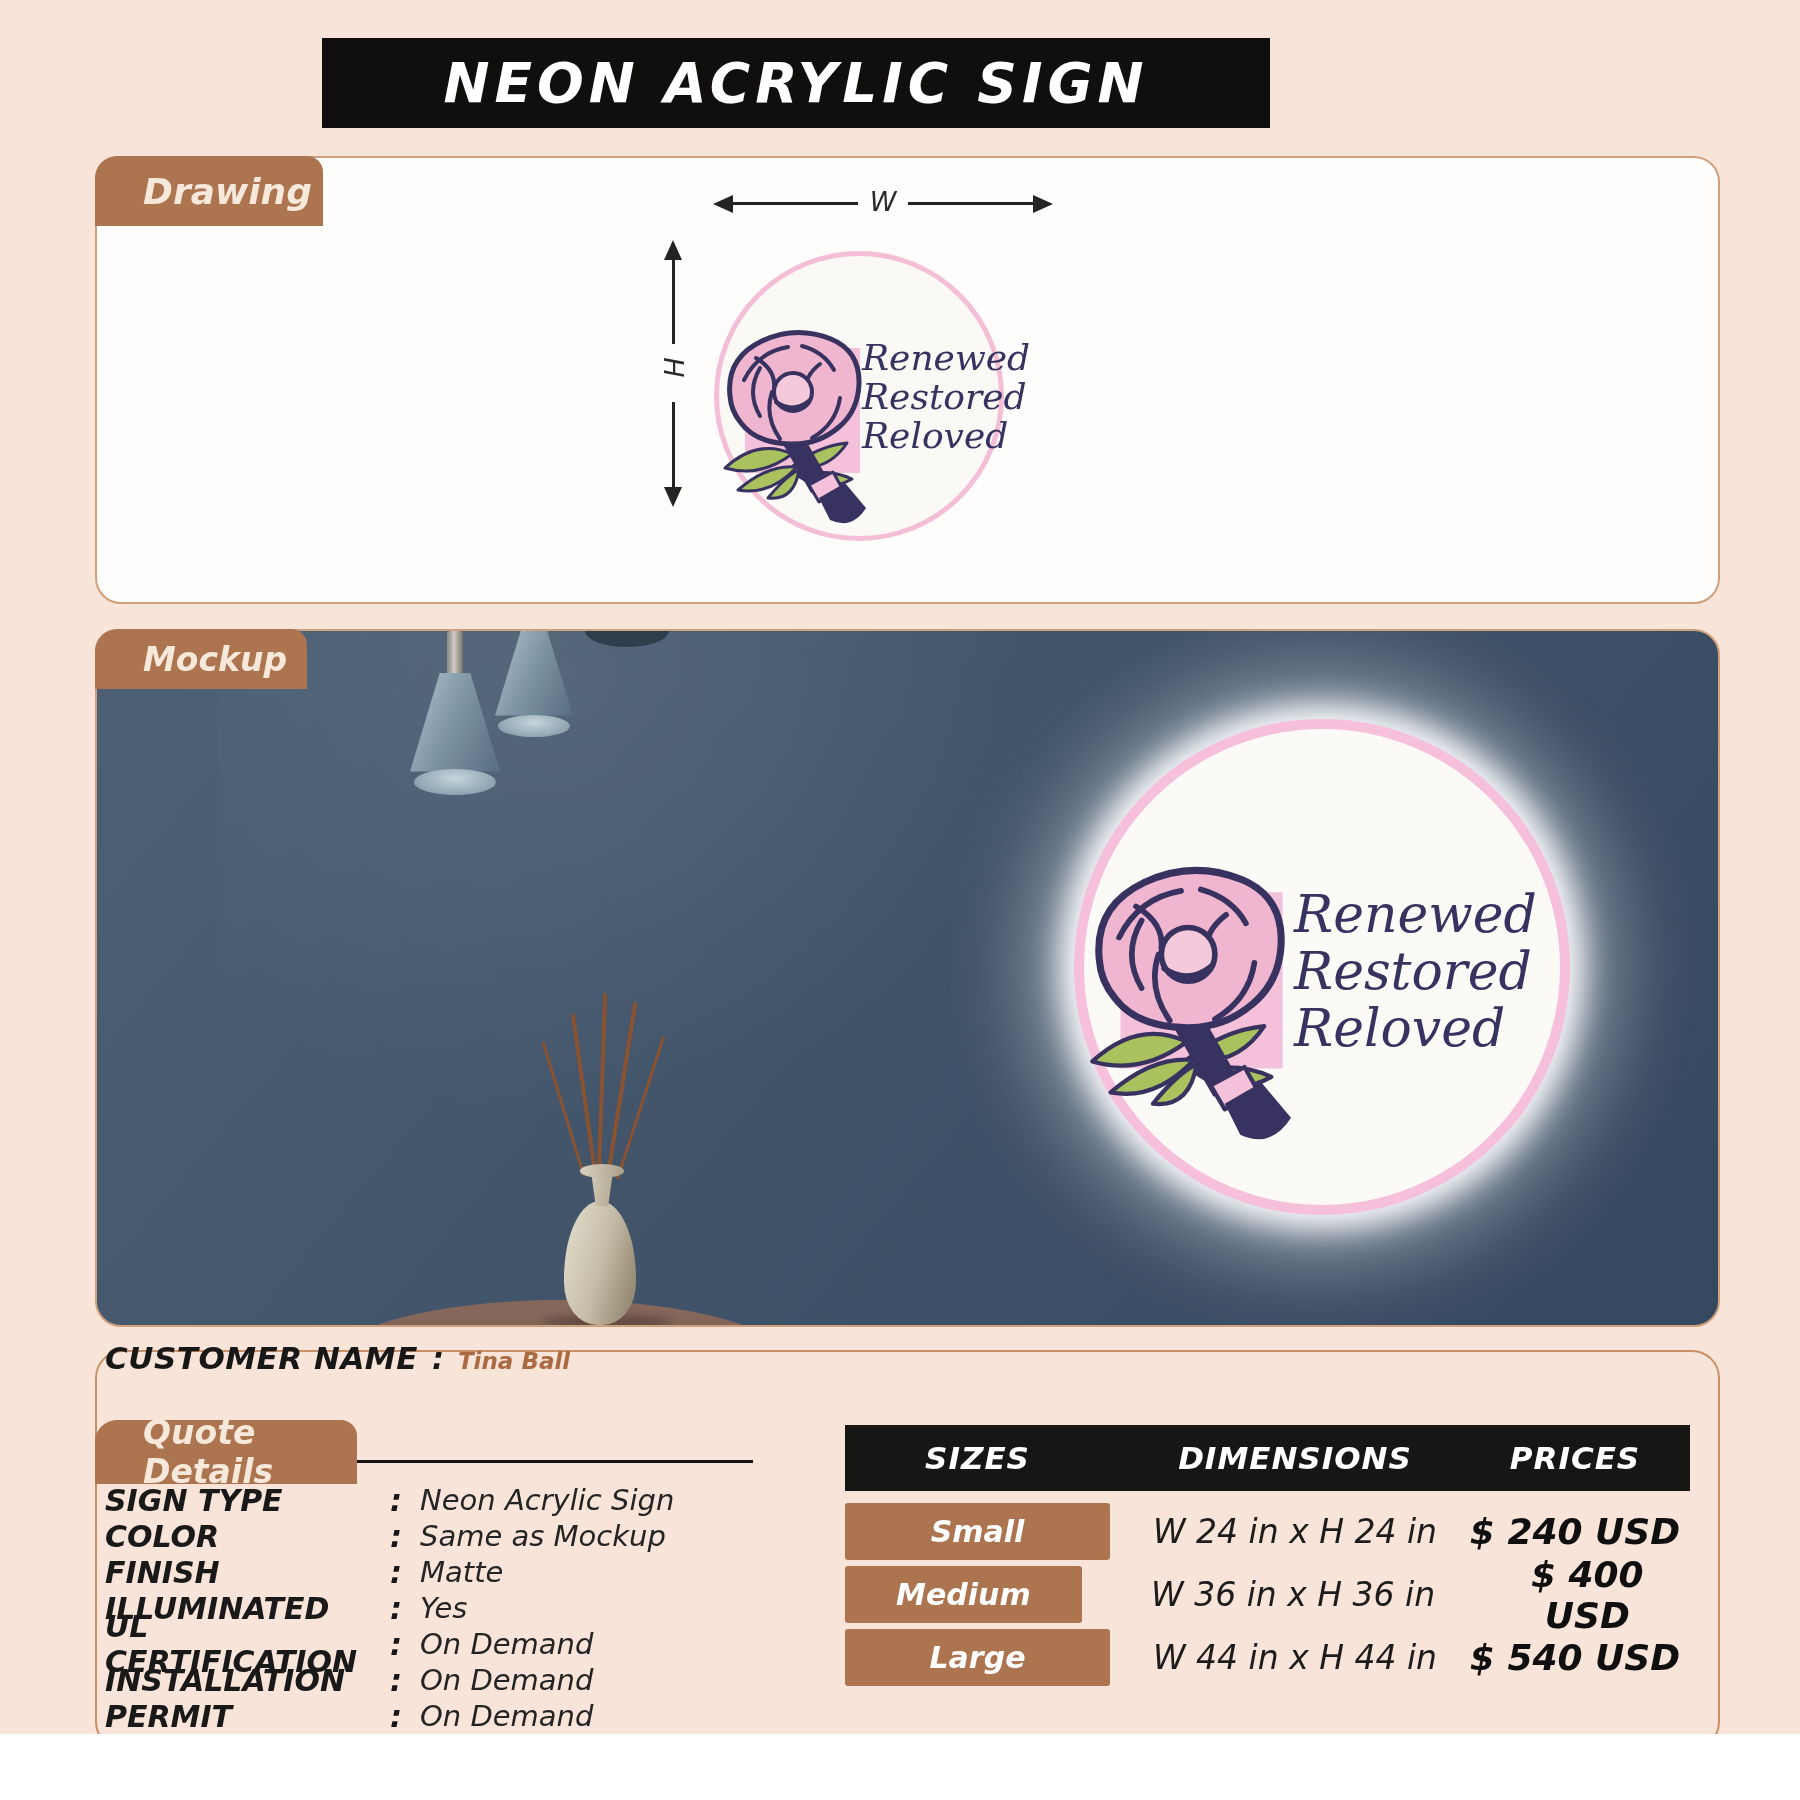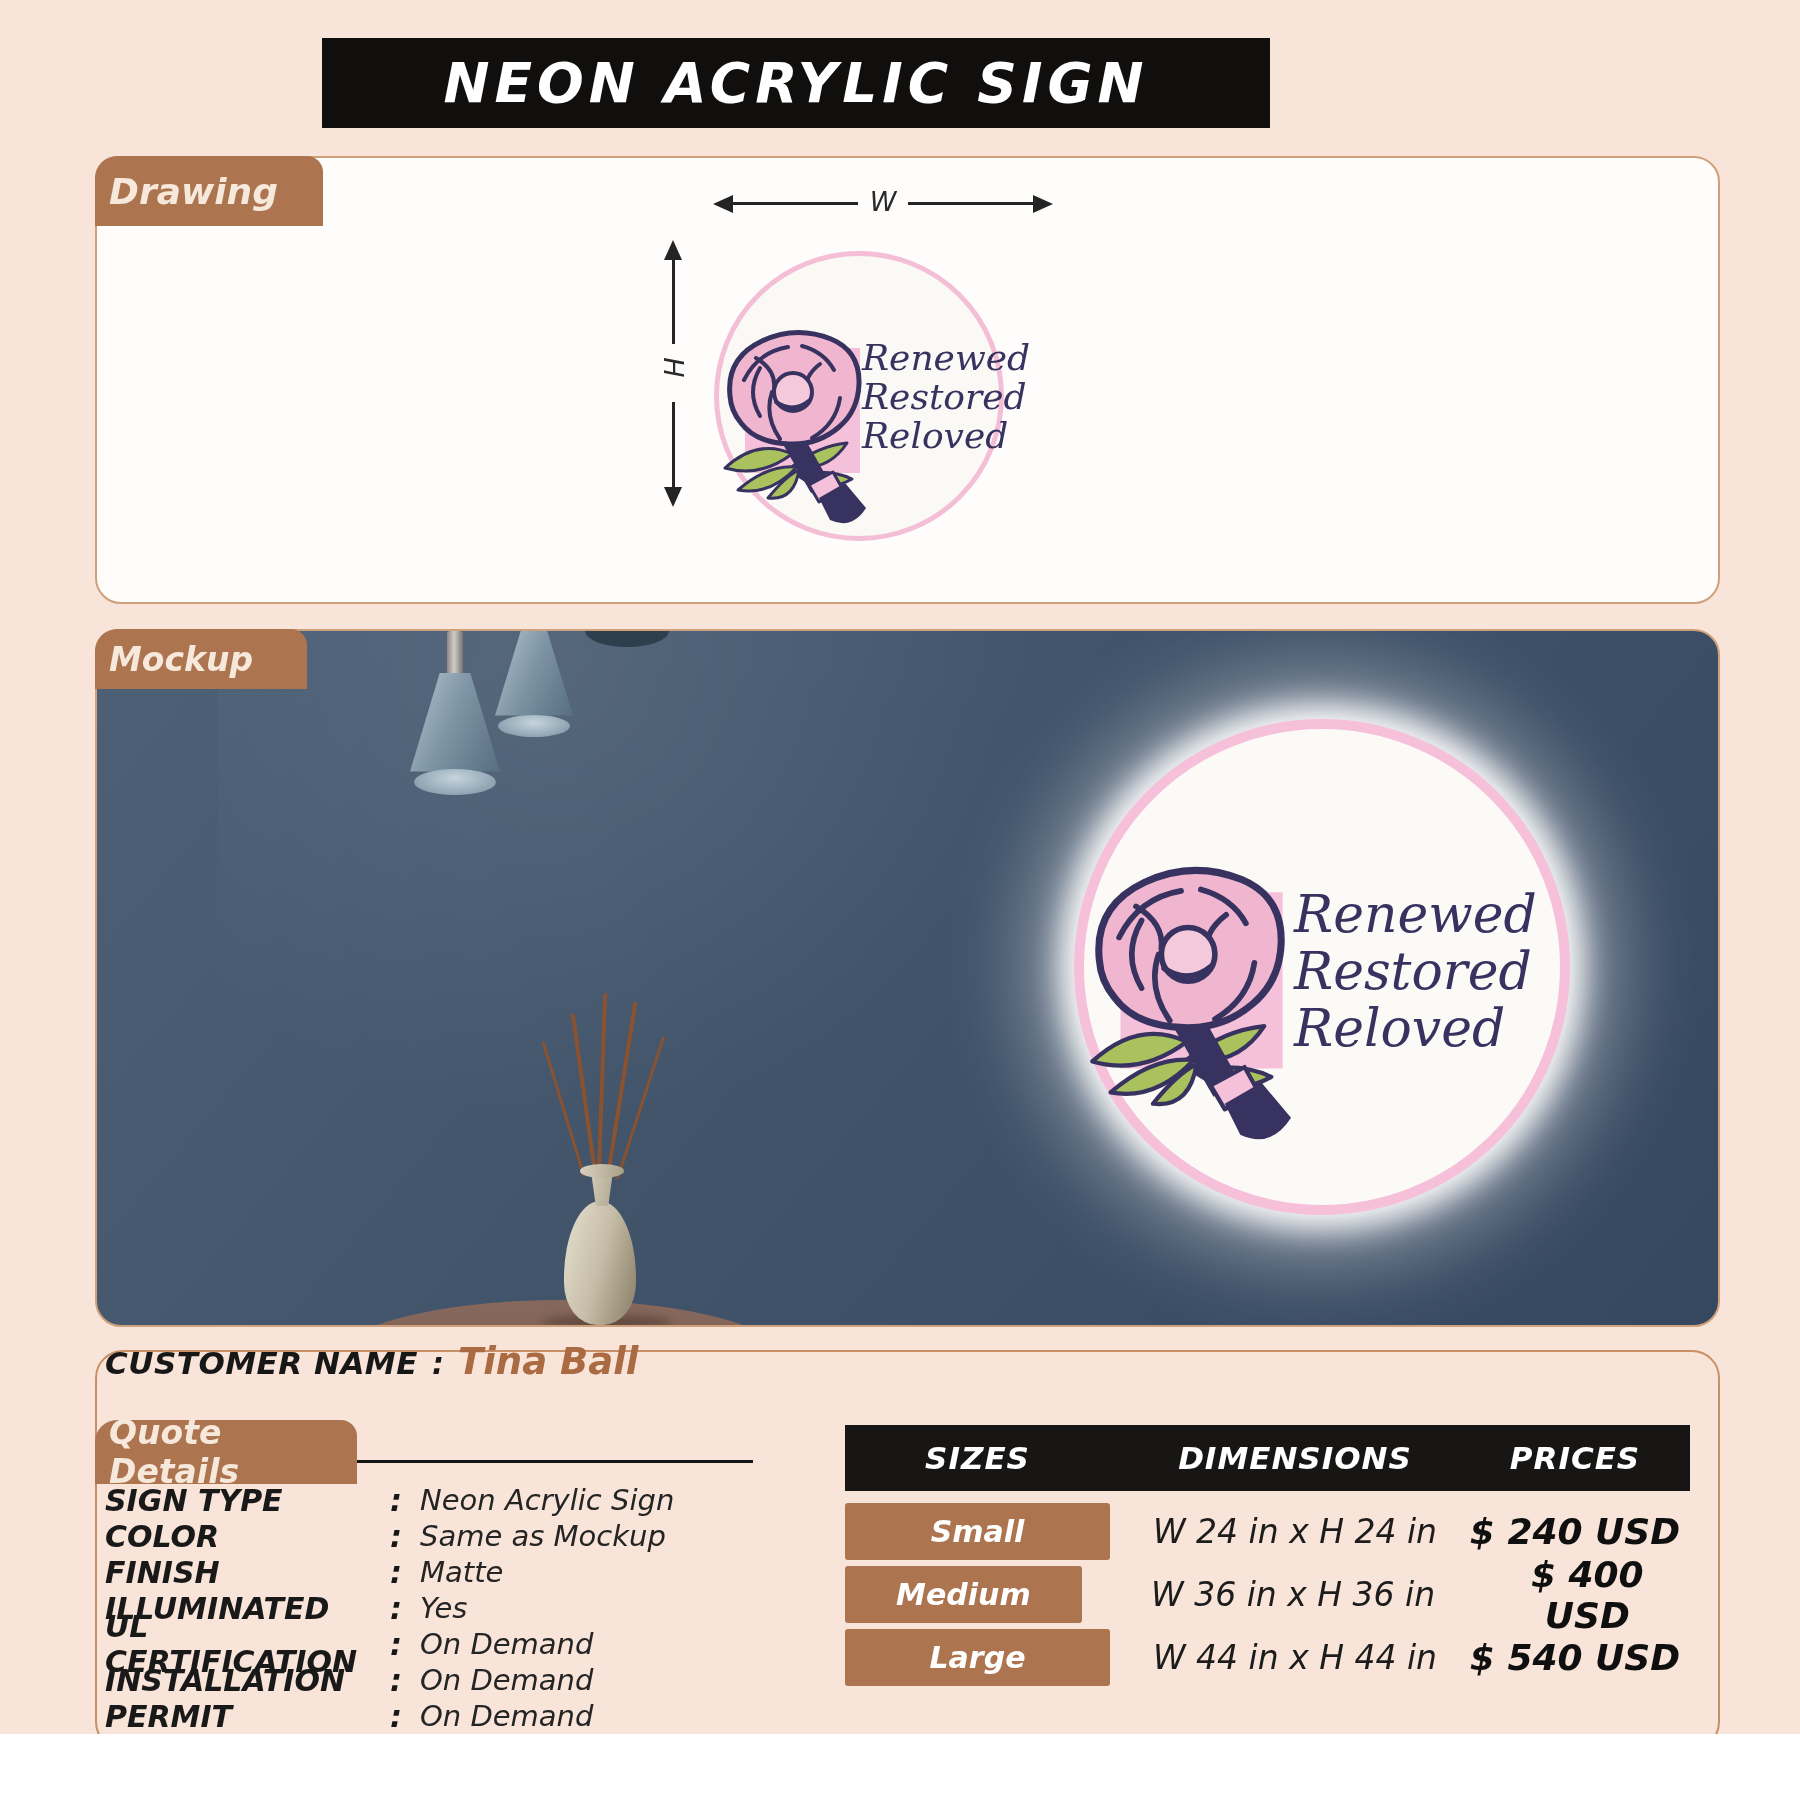--- a/index.html
+++ b/index.html
@@ -7,21 +7,21 @@
         font-family:"DejaVu Sans","Liberation Sans",sans-serif;overflow:hidden;font-style:italic;}
   .abs{position:absolute;}
 
   
   .title-bar{left:322px;top:38px;width:948px;height:90px;background:var(--bar-black,#100f0e);
              display:flex;align-items:center;justify-content:center;color:#ffffff;
              font-size:55px;font-weight:bold;letter-spacing:5px;}
 
   
   .section-label{background:var(--accent-brown,#ad7450);color:#f6e8da;font-weight:bold;
-                 display:flex;align-items:center;padding-left:14px;box-sizing:border-box;
+                 display:flex;align-items:center;padding-left:48px;box-sizing:border-box;
                  border-radius:22px 16px 0 0;z-index:5;}
   .label-drawing{left:95px;top:156px;width:228px;height:70px;font-size:36px;}
   .label-mockup{left:95px;top:629px;width:212px;height:60px;font-size:33px;}
   .label-quote{left:95px;top:1420px;width:262px;height:64px;font-size:33px;}
 
   
   .drawing-panel{left:95px;top:156px;width:1625px;height:448px;background:#fefdfc;
                  border:2px solid #cfa07c;border-radius:26px;box-sizing:border-box;}
   .dim-circle{left:714px;top:251px;width:290px;height:290px;border-radius:50%;
               border:5px solid #f3bed6;background:#faf9f6;box-sizing:border-box;}
@@ -86,21 +86,21 @@
   .b3{left:78px;top:10px;width:4px;height:172px;transform:rotate(9deg);}
   .b4{left:20px;top:48px;width:3px;height:140px;transform:rotate(-17deg);}
   .b5{left:97px;top:42px;width:3px;height:150px;transform:rotate(18deg);}
 
   
   .quote-panel{left:95px;top:1350px;width:1625px;height:400px;border:2px solid #c89067;
                border-radius:28px;box-sizing:border-box;}
   .customer-row{left:105px;top:1340px;display:flex;align-items:baseline;gap:14px;}
   .customer-label{font-size:31px;font-weight:bold;color:#171717;letter-spacing:0.5px;}
   .colon{font-weight:bold;font-size:30px;color:#171717;}
-  .customer-value{font-size:37px;font-weight:bold;color:var(--name-brown,#ab6b42);}
+  .customer-value{font-size:23px;font-weight:bold;color:var(--name-brown,#ab6b42);}
   .underline{left:105px;top:1460px;width:648px;height:3px;background:#151515;}
   .details{left:105px;top:1482px;width:660px;display:flex;flex-direction:column;}
   .detail-row{display:flex;align-items:center;height:36px;}
   .detail-label{flex:0 0 285px;font-size:30px;font-weight:bold;color:#191919;}
   .detail-value{font-size:29px;color:#242424;margin-left:18px;}
 
   .price-header{left:845px;top:1425px;width:845px;height:66px;background:#171614;
                 display:flex;align-items:center;color:#ffffff;font-weight:bold;
                 font-size:31px;letter-spacing:1px;}
   .ph-cell{text-align:center;}

